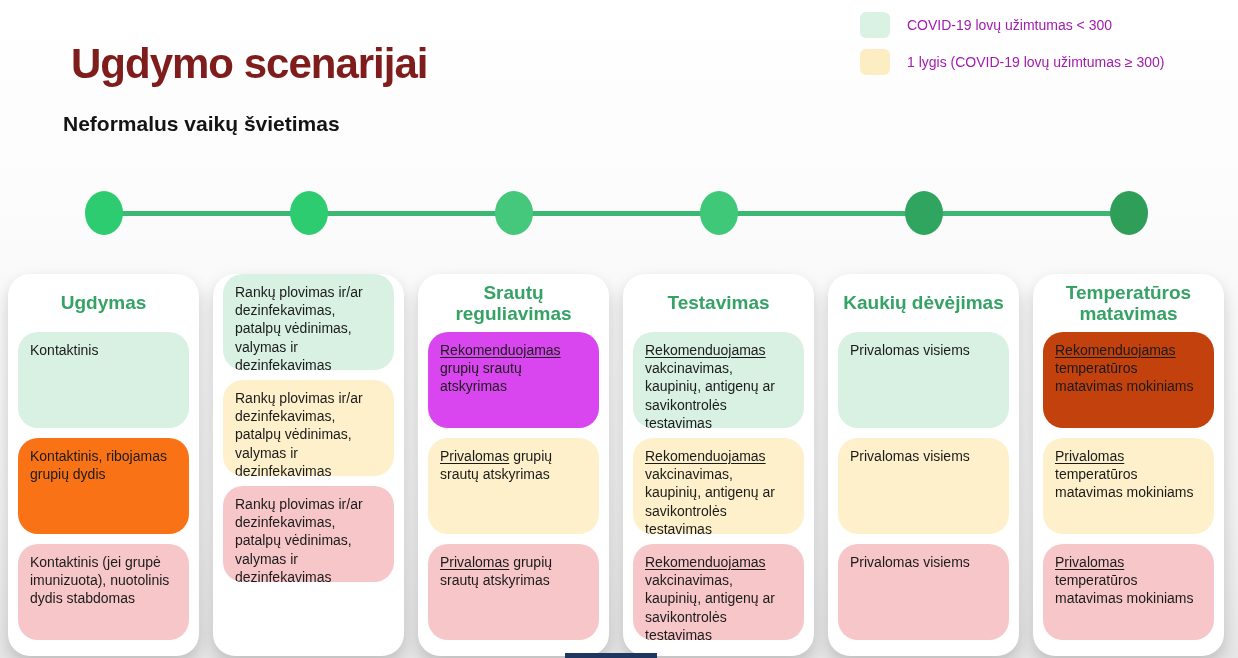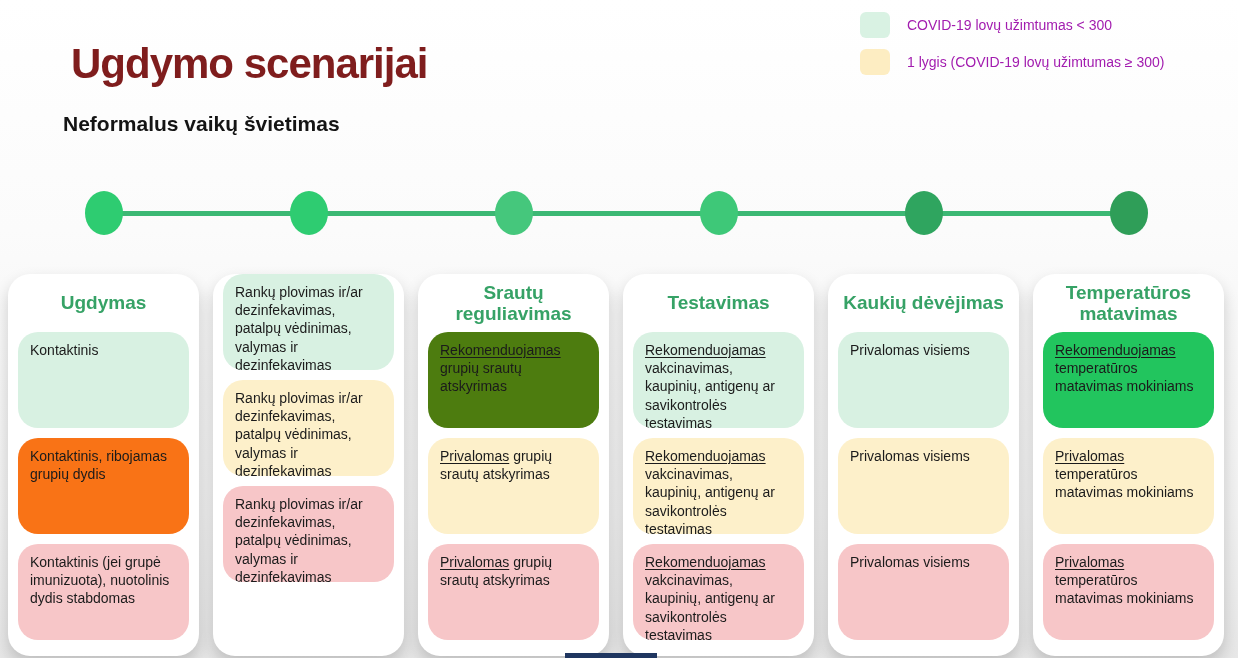--- a/index.html
+++ b/index.html
@@ -86,21 +86,21 @@
     <div class="cells">
       <div class="cell" style="background: rgb(216, 241, 226);"><span class="lead"></span><span>Rankų plovimas ir/ar dezinfekavimas, patalpų vėdinimas, valymas ir dezinfekavimas</span></div>
       <div class="cell" style="background: rgb(253, 240, 202);"><span class="lead"></span><span>Rankų plovimas ir/ar dezinfekavimas, patalpų vėdinimas, valymas ir dezinfekavimas</span></div>
       <div class="cell" style="background: rgb(247, 198, 200);"><span class="lead"></span><span>Rankų plovimas ir/ar dezinfekavimas, patalpų vėdinimas, valymas ir dezinfekavimas</span></div>
     </div>
   </section>
 
   <section class="card">
     <h3 class="card-title">Srautų reguliavimas</h3>
     <div class="cells">
-      <div class="cell" style="background: #4d7c0f;"><span class="lead">Rekomenduojamas</span><span> grupių srautų atskyrimas</span></div>
+      <div class="cell" style="background: #d946ef;"><span class="lead">Rekomenduojamas</span><span> grupių srautų atskyrimas</span></div>
       <div class="cell" style="background: rgb(253, 240, 202);"><span class="lead">Privalomas</span><span> grupių srautų atskyrimas</span></div>
       <div class="cell" style="background: rgb(247, 198, 200);"><span class="lead">Privalomas</span><span> grupių srautų atskyrimas</span></div>
     </div>
   </section>
 
   <section class="card">
     <h3 class="card-title">Testavimas</h3>
     <div class="cells">
       <div class="cell" style="background: rgb(216, 241, 226);"><span class="lead">Rekomenduojamas</span><span> vakcinavimas, kaupinių, antigenų ar savikontrolės testavimas</span></div>
       <div class="cell" style="background: rgb(253, 240, 202);"><span class="lead">Rekomenduojamas</span><span> vakcinavimas, kaupinių, antigenų ar savikontrolės testavimas</span></div>
@@ -113,21 +113,21 @@
     <div class="cells">
       <div class="cell" style="background: rgb(216, 241, 226);"><span class="lead"></span><span>Privalomas visiems</span></div>
       <div class="cell" style="background: rgb(253, 240, 202);"><span class="lead"></span><span>Privalomas visiems</span></div>
       <div class="cell" style="background: rgb(247, 198, 200);"><span class="lead"></span><span>Privalomas visiems</span></div>
     </div>
   </section>
 
   <section class="card">
     <h3 class="card-title">Temperatūros matavimas</h3>
     <div class="cells">
-      <div class="cell" style="background: #22c55e;"><span class="lead">Rekomenduojamas</span><span> temperatūros matavimas mokiniams</span></div>
+      <div class="cell" style="background: #c2410c;"><span class="lead">Rekomenduojamas</span><span> temperatūros matavimas mokiniams</span></div>
       <div class="cell" style="background: rgb(253, 240, 202);"><span class="lead">Privalomas</span><span> temperatūros matavimas mokiniams</span></div>
       <div class="cell" style="background: rgb(247, 198, 200);"><span class="lead">Privalomas</span><span> temperatūros matavimas mokiniams</span></div>
     </div>
   </section>
 
 </div>
 
 <div class="bottom-bar" style="background: rgb(31, 54, 96);"></div>
 
 </body></html>

